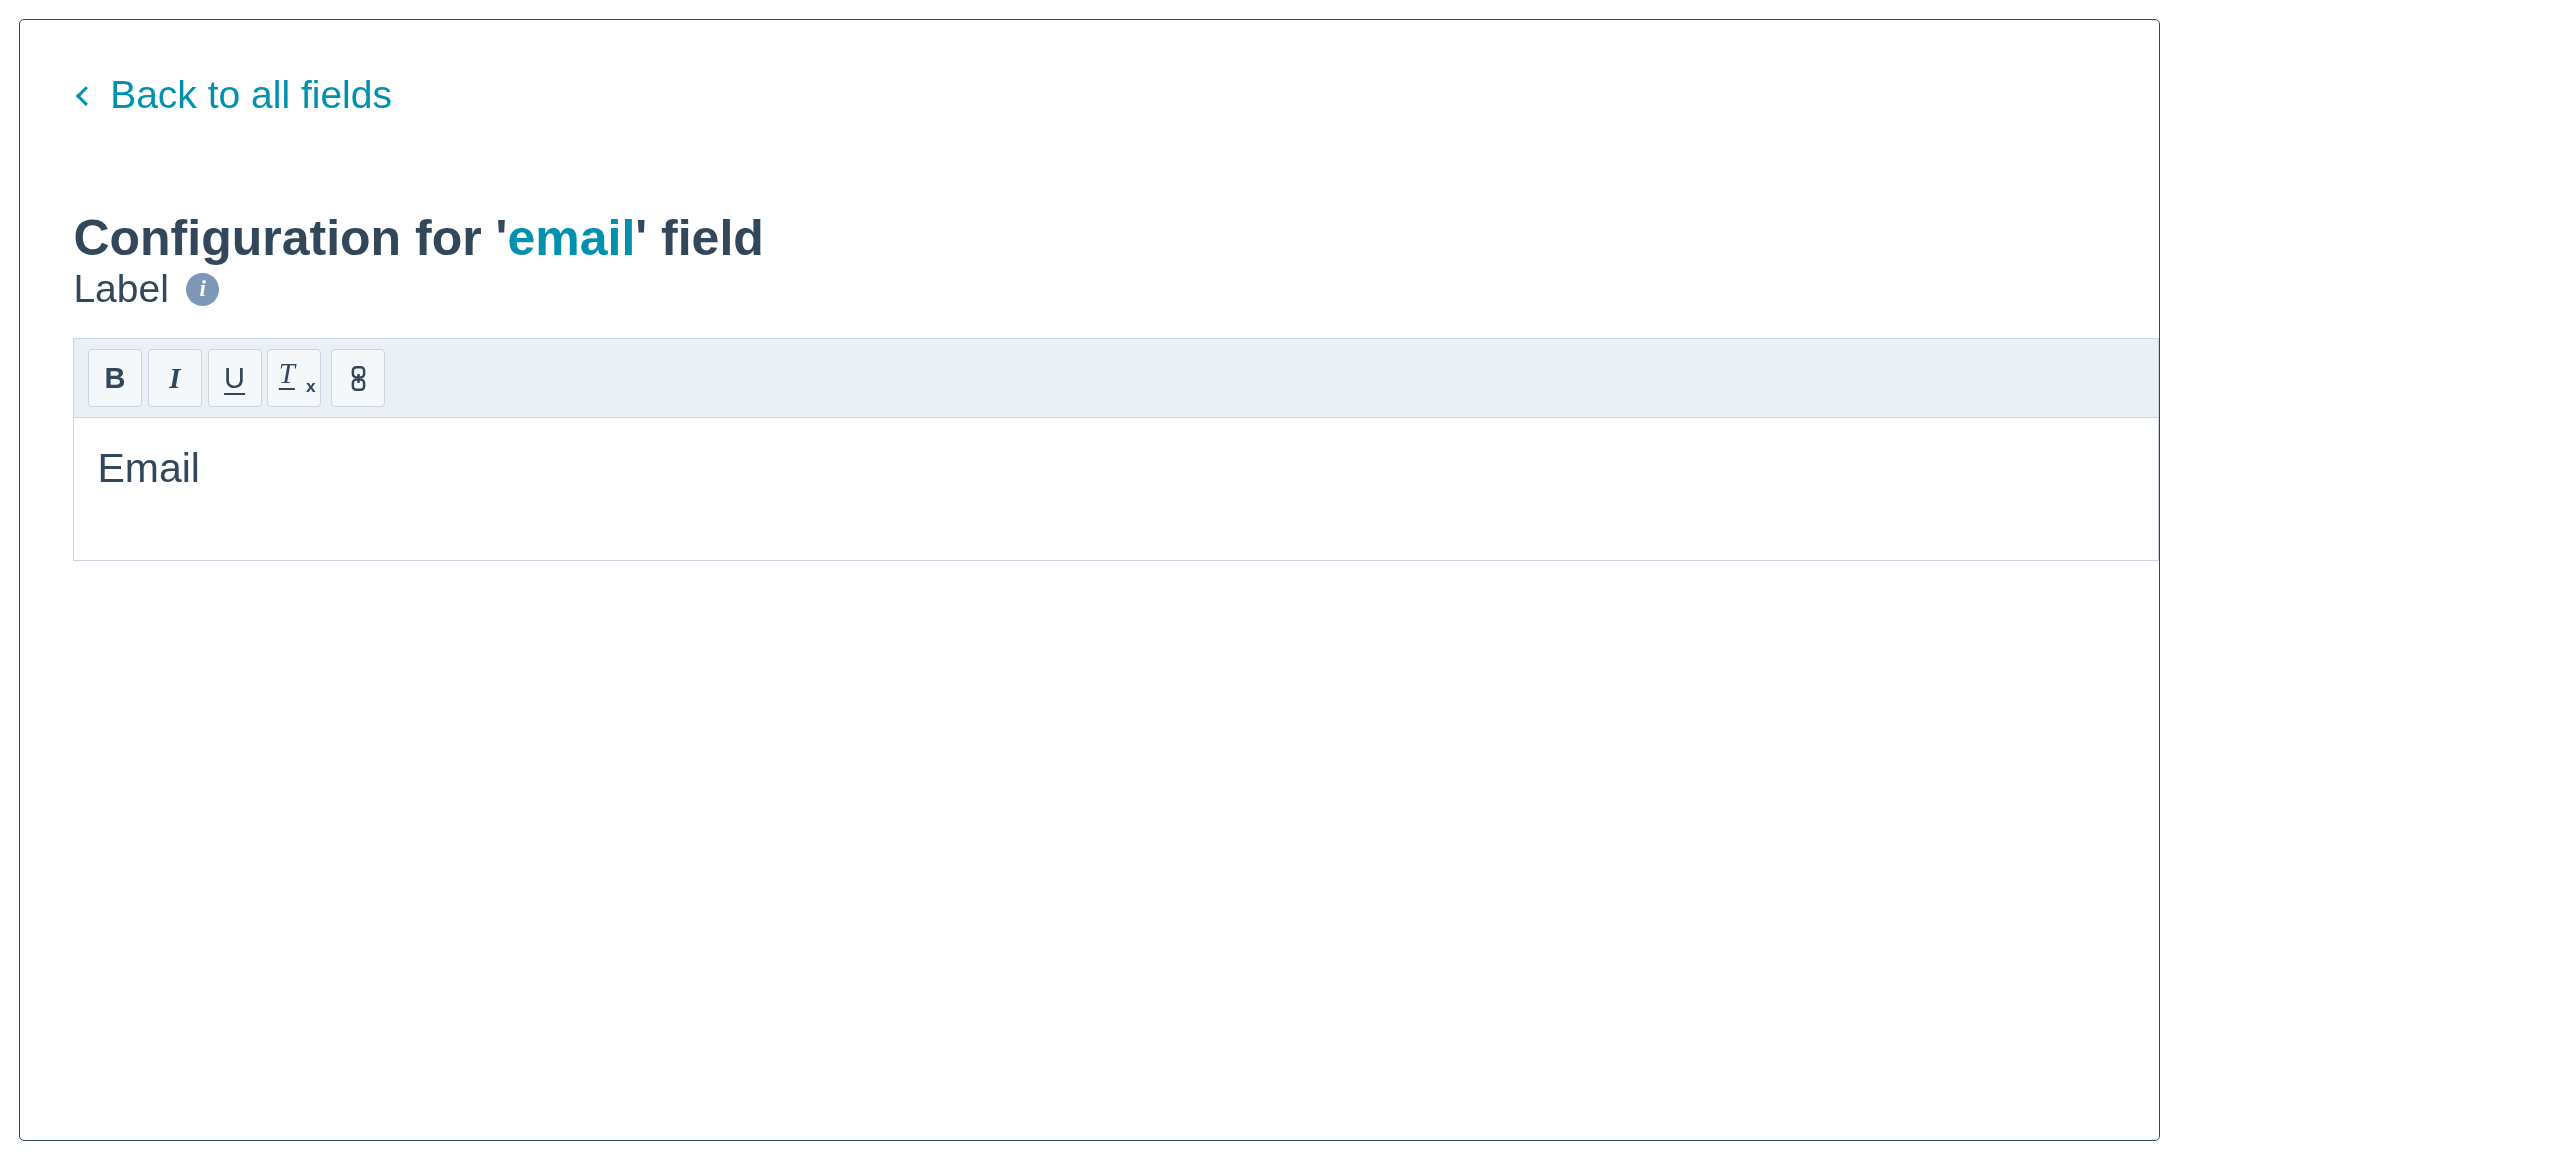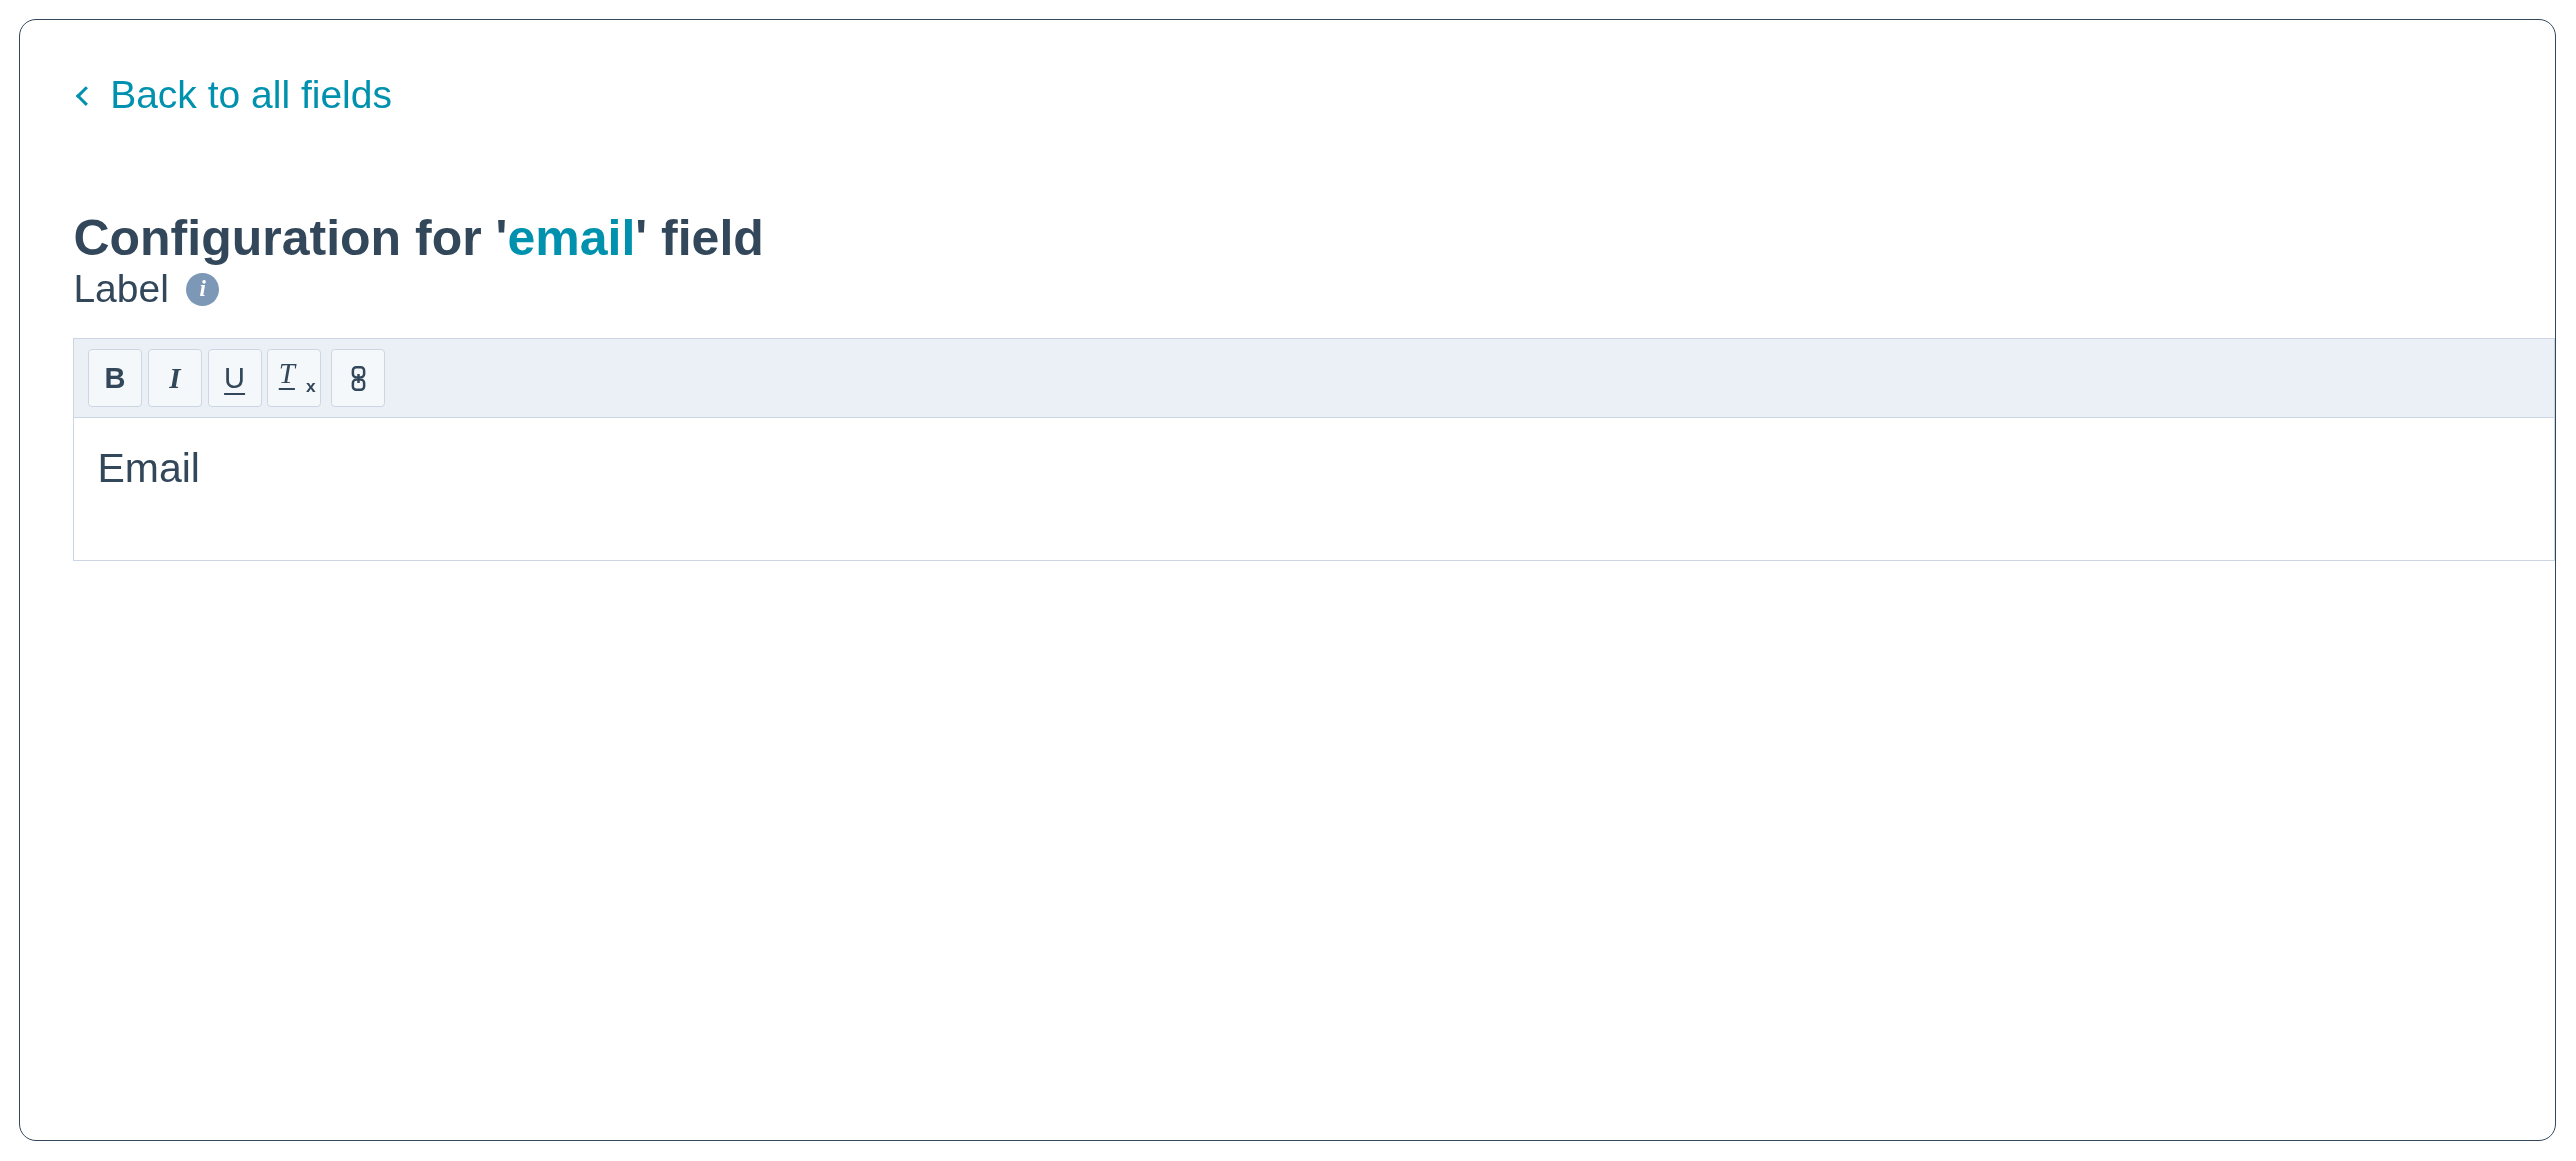--- a/index.html
+++ b/index.html
@@ -7,23 +7,23 @@
       margin: 0;
       padding: 0;
     }
     body {
       font-family: -apple-system, BlinkMacSystemFont, "Segoe UI", Helvetica, Arial, sans-serif;
       background: #fff;
       padding: 19.4px;
     }
     .card {
       border: 1.9px solid #33475b;
-      border-radius: 17px;
+      border-radius: 5px;
       padding: 53px 0 34px 53px;
-      width: 2537px;
+      width: 2141px;
       height: 1122px;
       overflow: hidden;
       position: relative;
     }
     .back-link {
       display: inline-flex;
       align-items: center;
       gap: 17.4px;
       color: #0091ae;
       font-size: 39px;

